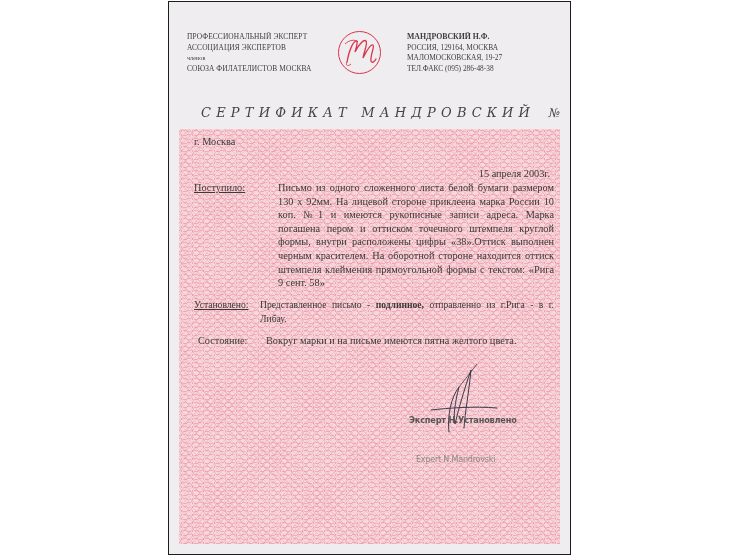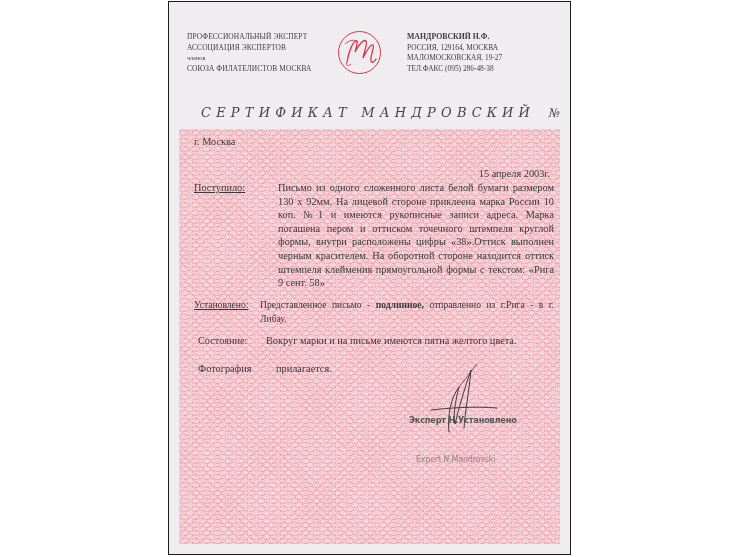--- a/index.html
+++ b/index.html
@@ -142,24 +142,20 @@
   <div class="block condition">
     <span class="lbl">Состояние:</span>
     <div class="body" style="margin-left:68px">Вокруг марки и на письме имеются пятна желтого цвета.</div>
   </div>
 
   <div class="block established">
     <span class="lbl label-u" style="font-size:9.6px">Установлено:</span>
     <div class="body"><span>Представленное письмо  -  </span><b>подлинное,</b><span> отправленно из г.Рига - в г. Либау.</span></div>
   </div>
 
-  <div class="block photo">
-    <span class="lbl">Фотография</span>
-    <div class="body" style="margin-left:78px">прилагается.</div>
-  </div>
 
   <svg class="signature" viewBox="0 0 110 75">
     <path d="M30 70 C 28 55, 32 35, 40 25 C 36 40, 34 55, 36 62 C 40 45, 46 25, 52 8 C 50 30, 46 50, 45 66" fill="none" stroke="#3a3a4a" stroke-width="1" stroke-linecap="round"></path>
     <path d="M12 48 C 30 46, 55 44, 78 46" fill="none" stroke="#3a3a4a" stroke-width="1" stroke-linecap="round"></path>
     <path d="M40 25 C 44 20, 48 15, 58 2" fill="none" stroke="#3a3a4a" stroke-width="0.8"></path>
   </svg>
 
   <div class="stamp-name">Эксперт Н.Установлено</div>
   <div class="stamp-name-en">Expert N.Mandrovski</div>
 

